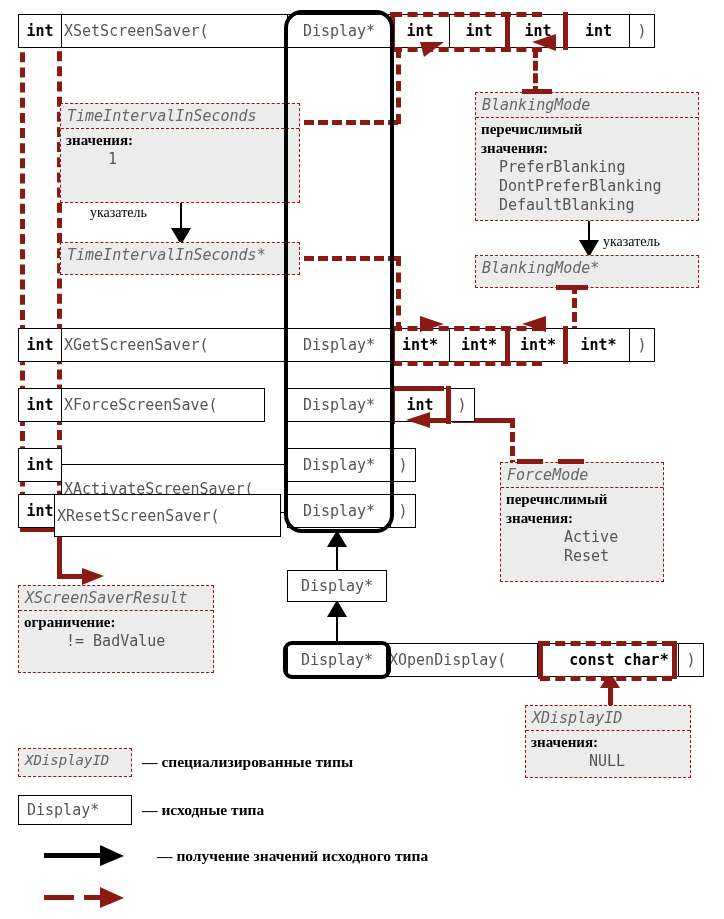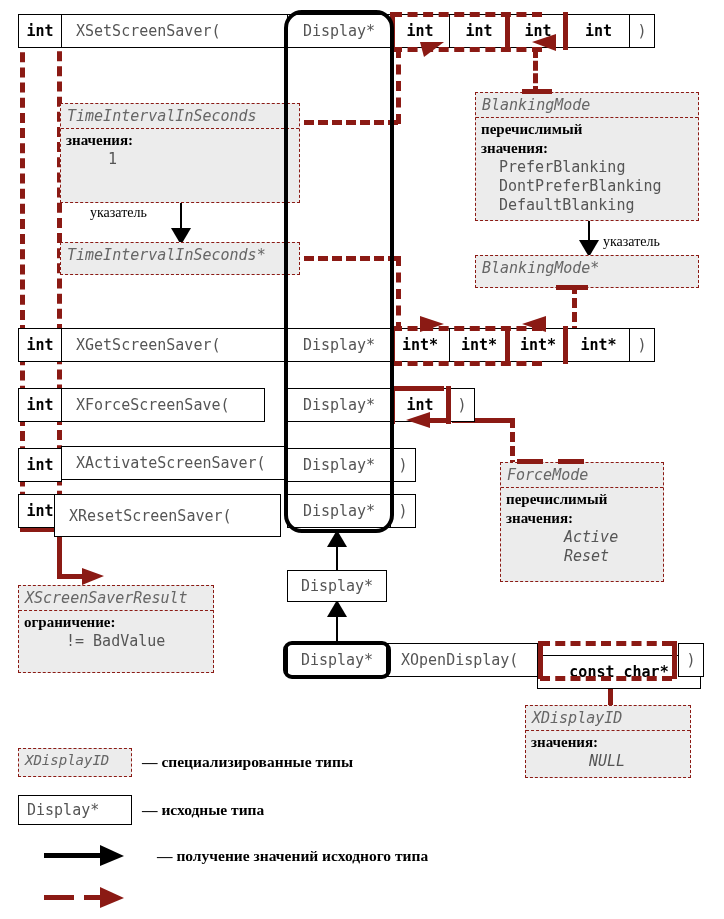--- a/index.html
+++ b/index.html
@@ -10,21 +10,21 @@
   }
   .stage{position:absolute;left:0;top:0;width:724px;height:919px;}
 
   
   .cell{
     position:absolute;box-sizing:border-box;
     border:1px solid #000;background:#fff;
     display:flex;align-items:center;
     font-family:"DejaVu Sans Mono","Liberation Mono",monospace;
     font-size:15px;color:#555;
-    padding-left:14px;white-space:nowrap;
+    padding-left:2px;white-space:nowrap;
   }
   .cell.ret{font-weight:bold;color:#000;justify-content:center;padding-left:0;}
   .cell.param{font-weight:bold;color:#000;justify-content:center;padding-left:0;}
   .cell.center{justify-content:center;padding-left:0;}
   .cell.paren{justify-content:center;padding-left:0;color:#555;}
 
   
   .sbox{
     position:absolute;box-sizing:border-box;
     border:1.6px dashed #8b1a14;background:#ececec;
@@ -41,21 +41,21 @@
   .sbox .kw{
     font-family:"Liberation Serif",serif;font-weight:bold;font-size:15px;
     color:#000;display:block;line-height:1.27;white-space:nowrap;
   }
   .sbox .val{
     font-family:"DejaVu Sans Mono","Liberation Mono",monospace;
     font-size:15px;color:#555;display:block;line-height:1.27;white-space:nowrap;
   }
   .sbox .val.ind1{padding-left:18px;}
   .sbox .val.ind2{padding-left:42px;}
-  .sbox .val.ind3{padding-left:58px;font-style:italic;}
+  .sbox .val.ind3{padding-left:58px;}
   .sbox.plain{background:#ececec;}
   .sbox.plain .hdr{border-bottom:none;}
 
   
   .pbox{
     position:absolute;box-sizing:border-box;border:1px solid #000;background:#fff;
     font-family:"DejaVu Sans Mono","Liberation Mono",monospace;
     font-size:15px;color:#555;display:flex;align-items:center;padding-left:8px;
   }
 
@@ -221,21 +221,21 @@
 
   <div class="rh-s" style="left:392px; top:386px; width:52px;"></div>
   <div class="rv-s" style="left:390px; top:386px; height:38px;"></div>
   <div class="rv-s" style="left:446px; top:386px; height:38px;"></div>
   <svg class="arw" style="left:404px; top:412px; width:30px; height:18px;">
     <polygon points="26,0 26,16 2,8" fill="#8b1a14"></polygon>
   </svg>
   <div class="rh-s" style="left:425px; top:418px; width:22px;"></div>
 
   <div class="cell ret" style="left:18px; top:448px; width:44px; height:34px;">int</div>
-  <div class="cell" style="left:61px; top:446px; width:227px; height:34px;">XActivateScreenSaver(</div>
+  <div class="cell" style="left:61px; top:464px; width:227px; height:49px;">XActivateScreenSaver(</div>
   <div class="cell center" style="left:287px; top:448px; width:104px; height:34px;">Display*</div>
   <div class="cell paren" style="left:390px; top:448px; width:26px; height:34px;">)</div>
 
   <div class="cell ret" style="left:18px; top:494px; width:44px; height:34px;">int</div>
   <div class="cell" style="left:54px; top:494px; width:227px; height:43px;">XResetScreenSaver(</div>
   <div class="cell center" style="left:287px; top:494px; width:104px; height:34px;">Display*</div>
   <div class="cell paren" style="left:390px; top:494px; width:26px; height:34px;">)</div>
 
   <div class="groupbox" style="left:284px; top:10px; width:110px; height:523px;"></div>
 
@@ -256,21 +256,21 @@
       <span class="val ind3">Reset</span>
     </div>
   </div>
   <div class="rh-s" style="left:517px; top:459px; width:26px;"></div>
   <div class="rh-s" style="left:558px; top:459px; width:26px;"></div>
 
   <div class="pbox center" style="left:287px; top:570px; width:100px; height:32px; justify-content:center; padding-left:0;">Display*</div>
 
   <div class="cell center" style="left:287px; top:643px; width:100px; height:34px;">Display*</div>
   <div class="cell" style="left:386px; top:643px; width:152px; height:34px;">XOpenDisplay(</div>
-  <div class="cell param" style="left:537px; top:643px; width:164px; height:34px;margin-top:12px;">const char*</div>
+  <div class="cell param" style="left:537px; top:643px; width:164px; height:34px;">const char*</div>
   <div class="cell paren" style="left:678px; top:643px; width:26px; height:34px;">)</div>
   <div class="groupbox" style="left:283px; top:641px; width:108px; height:38px; border-radius:9px;"></div>
 
   <div class="rh" style="left:540px; top:641px; width:132px;"></div>
   <div class="rh" style="left:540px; top:676px; width:132px;"></div>
   <div class="rv-s" style="left:538px; top:641px; height:38px;"></div>
   <div class="rv-s" style="left:672px; top:641px; height:38px;"></div>
 
   <div class="sbox" style="left:525px; top:705px; width:166px; height:73px;">
     <div class="hdr">XDisplayID</div>

